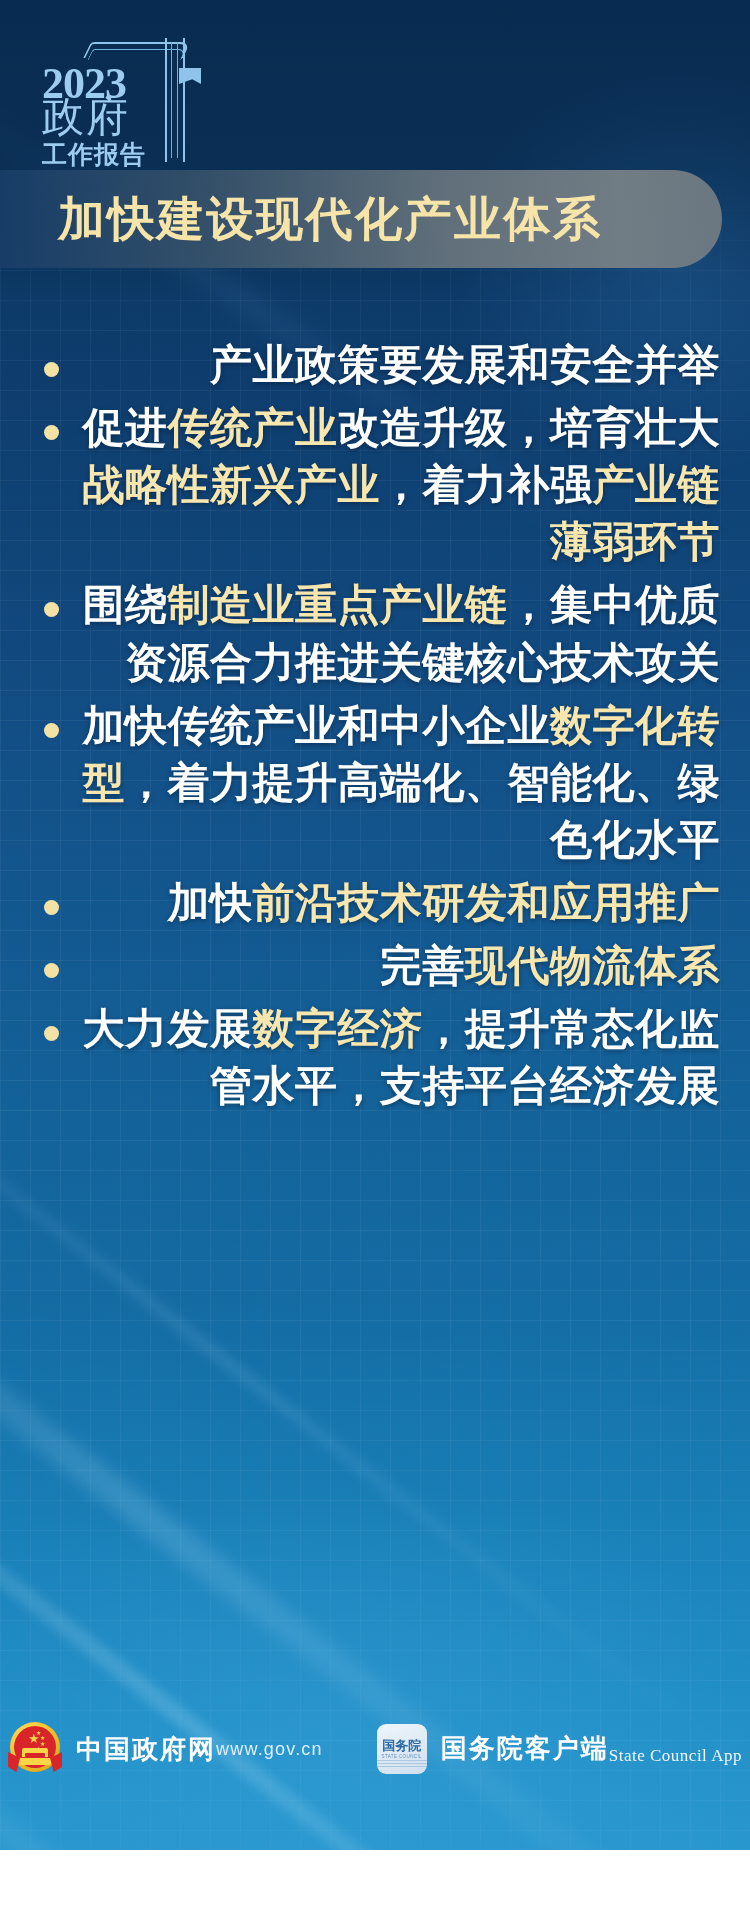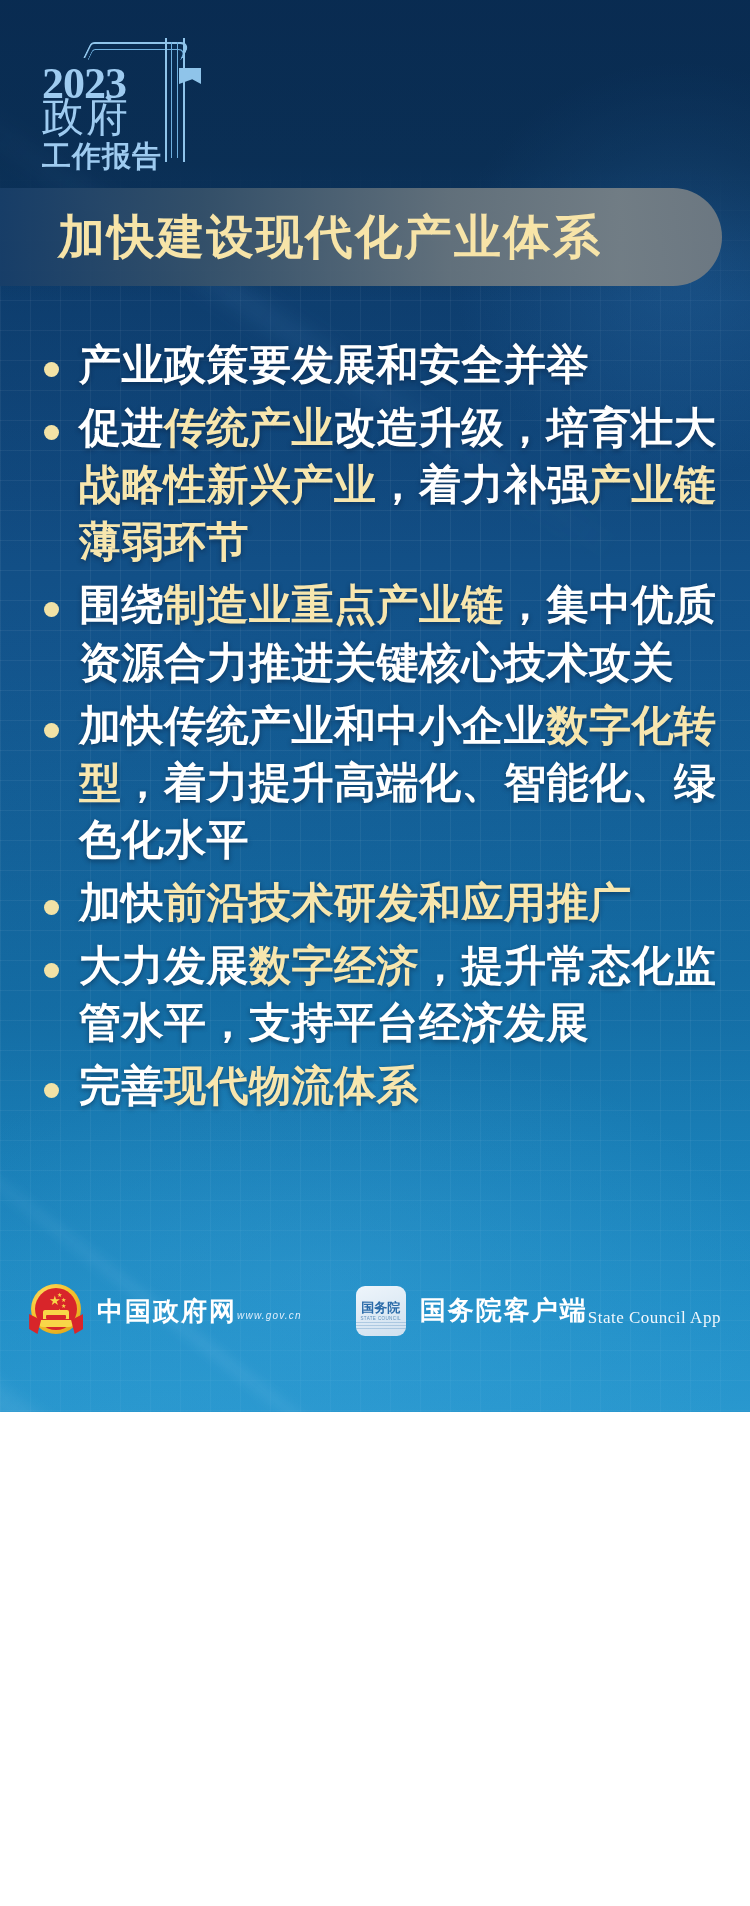--- a/index.html
+++ b/index.html
@@ -5,21 +5,21 @@
   html,body{margin:0;padding:0;}
   body{
     width:750px;height:1906px;
     font-family:"Liberation Sans","DejaVu Sans",sans-serif;
     overflow:hidden;
   }
 
   
   #poster{
     position:relative;
-    width:750px;height:1412px;
+    width:750px;height:1850px;
     overflow:hidden;
     background:
       linear-gradient(178deg,
         #0b3461 0%,
         #0d3a69 10%,
         #0f4275 22%,
         #114a80 34%,
         #13558d 46%,
         #14629a 58%,
         #1570a8 70%,
@@ -135,27 +135,27 @@
     font-size:44px;font-weight:bold;letter-spacing:-1px;
     color:#9ecbf0;font-family:"Liberation Serif","DejaVu Serif",serif;
   }
   .logo-cn1{
     position:absolute;left:0;top:62px;
     font-size:42px;font-weight:normal;letter-spacing:2px;
     color:#9ecbf0;line-height:1;
   }
   .logo-cn2{
     position:absolute;left:0;top:108px;
-    font-size:29px;font-weight:bold;letter-spacing:1px;
+    font-size:25px;font-weight:bold;letter-spacing:1px;
     color:#9ecbf0;line-height:1;
   }
 
   
   .title-banner{
-    position:absolute;left:0;top:188px;width:722px;height:98px;
+    position:absolute;left:0;top:170px;width:722px;height:98px;
     border-radius:0 49px 49px 0;
     background:linear-gradient(to right,
       rgba(24,62,104,0.92) 0%,
       rgba(55,82,106,0.90) 28%,
       rgba(103,116,125,0.93) 62%,
       rgba(118,128,134,0.95) 86%,
       rgba(112,122,130,0.95) 100%);
     display:flex;align-items:center;
   }
   .title-text{
@@ -176,20 +176,21 @@
     flex:0 0 auto;
     width:15px;height:15px;border-radius:50%;
     background:#f2e2a6;
     margin-top:26px;margin-right:20px;margin-left:14px;
   }
   .bullet-text{
     flex:1 1 auto;
     font-size:42px;line-height:1.36;font-weight:bold;
     color:#ffffff;letter-spacing:0.5px;
     text-shadow:0 2px 5px rgba(0,20,45,.45);
+    text-align:right;
   }
   .hl{color:#f7e6ae;}
 
   
   .footer{
     position:absolute;left:0;bottom:74px;width:750px;
     display:flex;justify-content:center;align-items:center;gap:54px;
   }
   .brand{display:flex;align-items:center;gap:14px;}
 
@@ -234,21 +235,21 @@
     position:absolute;right:0;top:30px;width:12px;height:20px;
     background:#d8252a;
     clip-path:polygon(100% 0,0 30%,30% 100%,100% 75%);
   }
 
   .brand-texts{display:flex;flex-direction:row;line-height:1;}
   .brand-cn{
     font-size:26px;font-weight:bold;color:#ffffff;letter-spacing:2px;
   }
   .brand-en{
-    font-size:10px;color:#dfeefc;letter-spacing:1.2px;margin-top:13px;font-style:italic;
+    font-size:18px;color:#dfeefc;letter-spacing:1.2px;margin-top:4px;
   }
 
   
   .sc-icon{
     position:relative;width:50px;height:50px;border-radius:9px;
     background:linear-gradient(160deg,#eef5fb 0%,#cfe0ef 100%);
     display:flex;flex-direction:column;align-items:center;justify-content:center;
     overflow:hidden;
   }
   .sc-icon-cn{
@@ -318,25 +319,25 @@
       <div class="bullet-row">
         <div class="dot"></div>
         <div class="bullet-text"><span>加快传统产业和中小企业</span><span class="hl">数字化转型</span><span>，着力提升高端化、智能化、绿色化水平</span></div>
       </div>
       <div class="bullet-row">
         <div class="dot"></div>
         <div class="bullet-text"><span>加快</span><span class="hl">前沿技术研发和应用推广</span></div>
       </div>
       <div class="bullet-row">
         <div class="dot"></div>
+        <div class="bullet-text"><span>完善</span><span class="hl">现代物流体系</span></div>
+      </div>
+      <div class="bullet-row">
+        <div class="dot"></div>
         <div class="bullet-text"><span>大力发展</span><span class="hl">数字经济</span><span>，提升常态化监管水平，支持平台经济发展</span></div>
-      </div>
-      <div class="bullet-row">
-        <div class="dot"></div>
-        <div class="bullet-text"><span>完善</span><span class="hl">现代物流体系</span></div>
       </div>
     </div>
 
   <div class="footer">
 
     <div class="brand">
       <div class="emblem">
         <div class="emblem-ring"></div>
         <div class="emblem-inner"></div>
         <div class="emblem-star">★</div>

